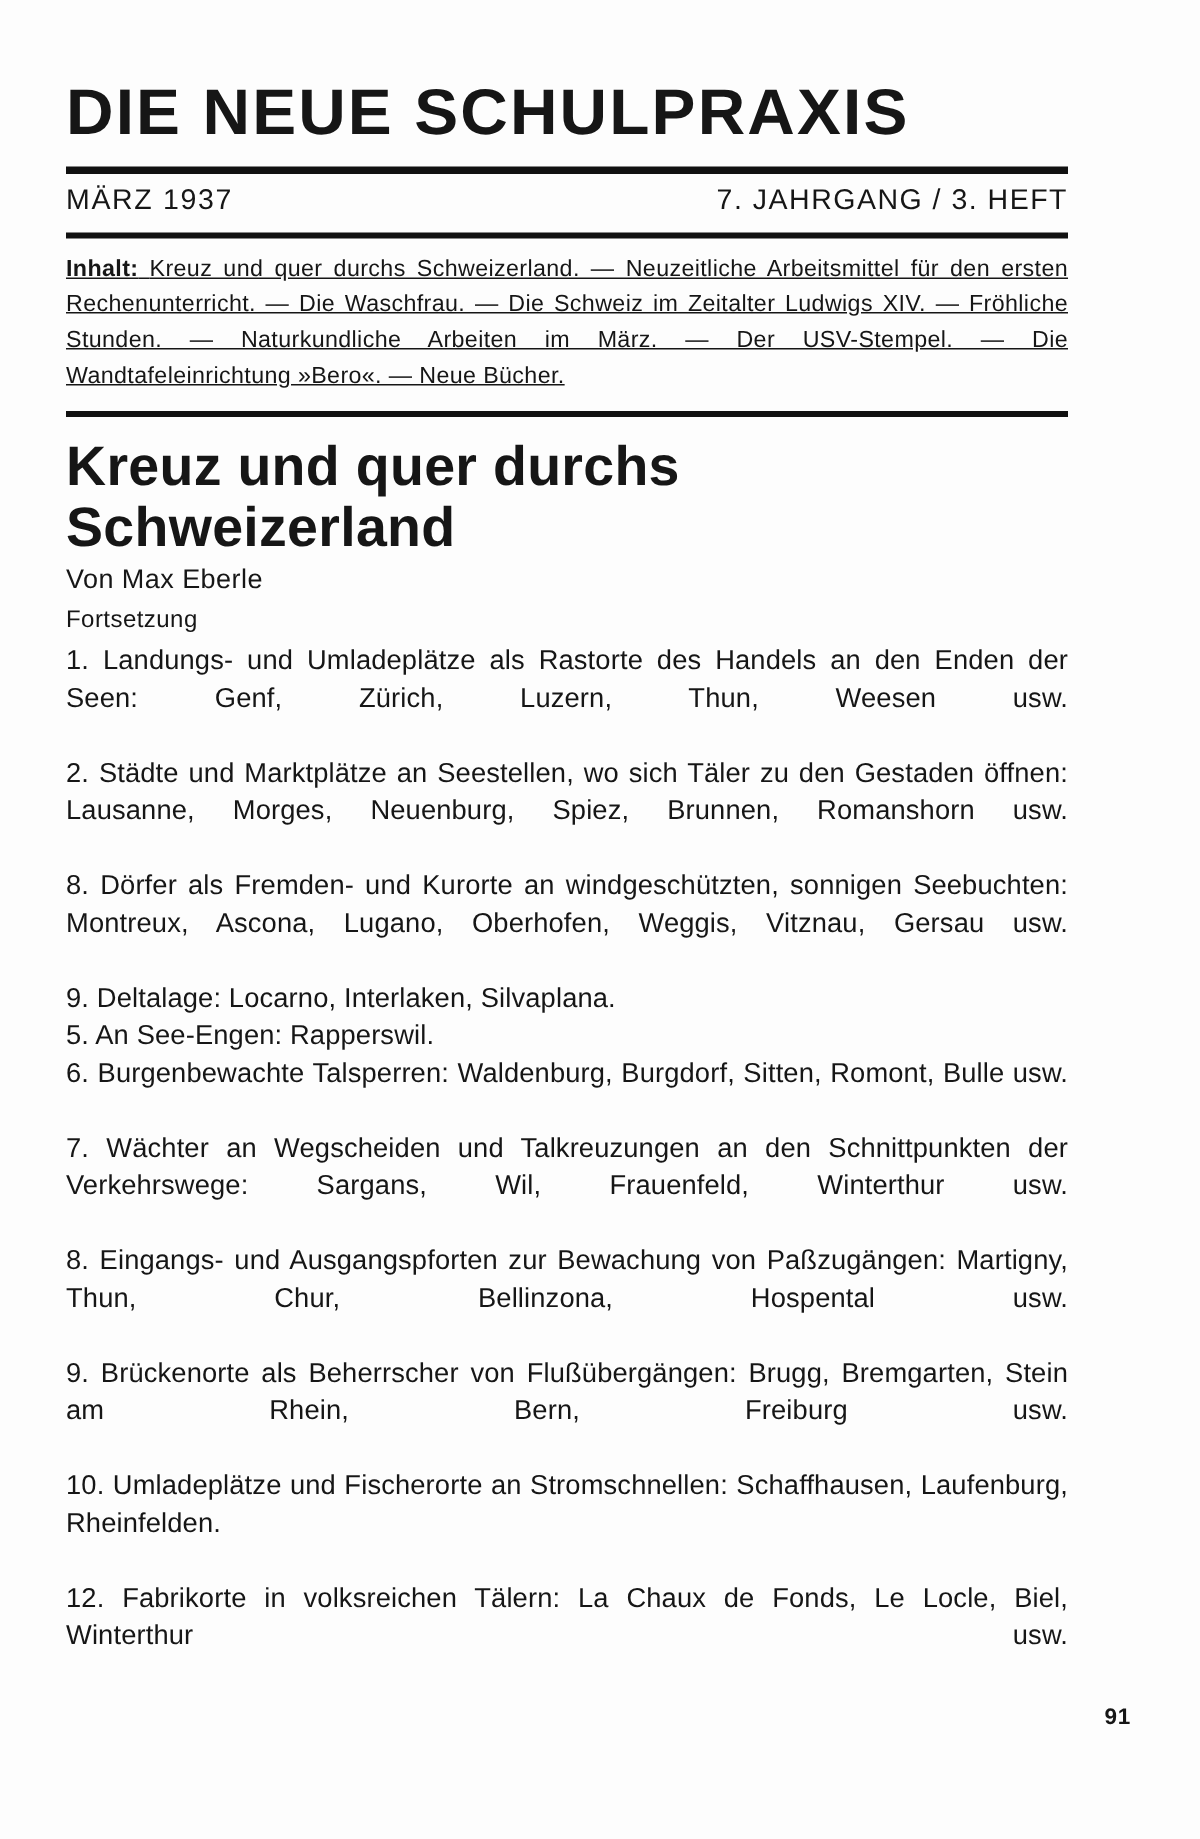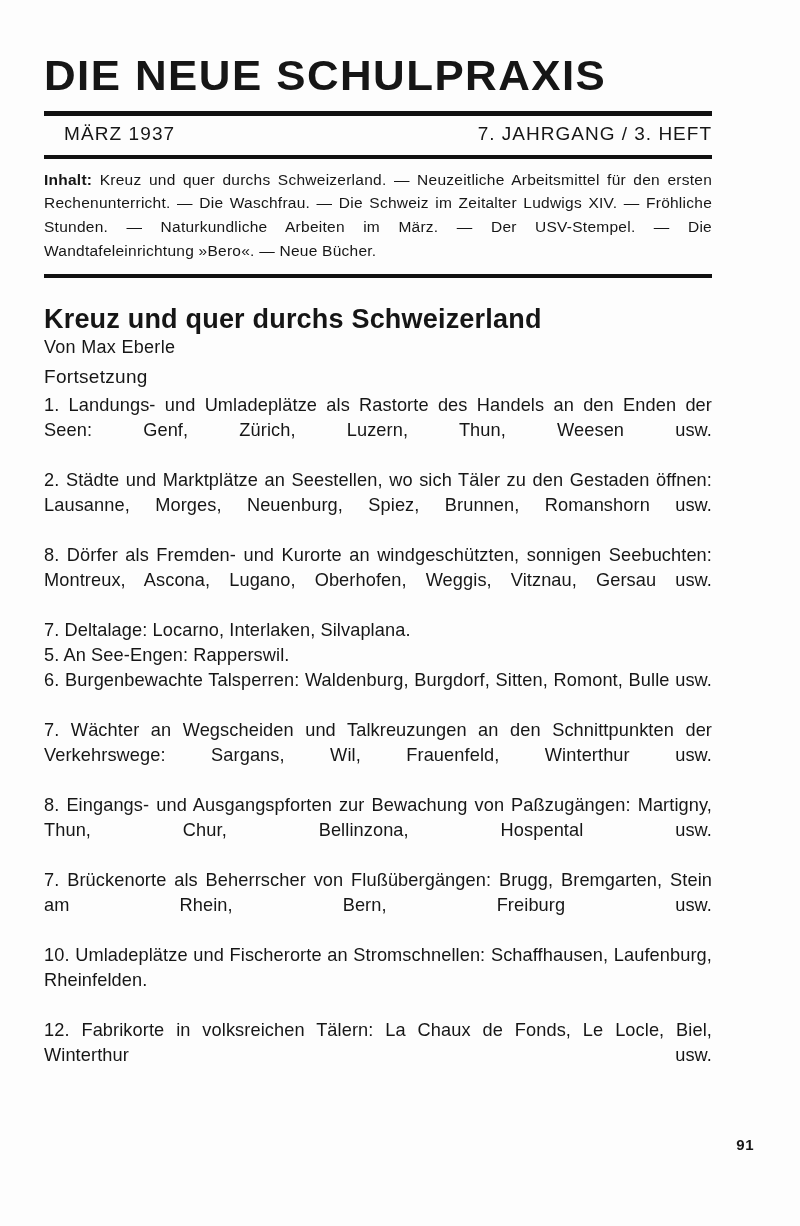--- a/index.html
+++ b/index.html
@@ -50,38 +50,38 @@
   .rule-bot { margin-top: 7px; }
 
   
   .issueline {
     display: flex;
     justify-content: space-between;
     align-items: baseline;
     font-size: 19px;
     letter-spacing: 1.1px;
     padding: 7px 0 2px 0;
-    margin-left: 20px;
   }
   .issueline .right { letter-spacing: 1.0px; }
 
   
   .inhalt {
     padding: 9px 0 5px 0;
     font-size: 15.5px;
     line-height: 1.52;
     text-align: justify;
     letter-spacing: 0.25px;
+    text-decoration: underline;
   }
   .inhalt b { font-weight: 700; }
 
   
   .article-title {
-    margin-top: 26px;
-    font-size: 27px;
+    margin-top: 12px;
+    font-size: 37px;
     font-weight: 700;
     letter-spacing: 0.2px;
     line-height: 1.12;
   }
   .byline {
     font-size: 18px;
     letter-spacing: 0.3px;
     margin-top: 3px;
     line-height: 1.2;
   }
@@ -90,21 +90,21 @@
     justify-content: space-between;
     align-items: baseline;
     margin-top: 7px;
   }
   .subhead {
     font-size: 22.5px;
     font-weight: 700;
     letter-spacing: 0.2px;
   }
   .contin {
-    font-size: 19px;
+    font-size: 16px;
     letter-spacing: 0.3px;
   }
 
   
   .body-text {
     margin-top: 5px;
     font-size: 18.2px;
     line-height: 1.375;
     letter-spacing: 0.1px;
   }
@@ -166,26 +166,26 @@
 
     <div class="subhead-row">
       <div class="contin">Fortsetzung</div>
     </div>
 
     <div class="body-text">
       <div>
         <p class="item">1. Landungs- und Umladeplätze als Rastorte des Handels an den Enden der Seen: Genf, Zürich, Luzern, Thun, Weesen usw.</p>
         <p class="item">2. Städte und Marktplätze an Seestellen, wo sich Täler zu den Gestaden öffnen: Lausanne, Morges, Neuenburg, Spiez, Brunnen, Romanshorn usw.</p>
         <p class="item">8. Dörfer als Fremden- und Kurorte an windgeschützten, sonnigen Seebuchten: Montreux, Ascona, Lugano, Oberhofen, Weggis, Vitznau, Gersau usw.</p>
-        <p class="item noj">7. Deltalage: Locarno, Interlaken, Silvaplana.</p>
+        <p class="item noj">9. Deltalage: Locarno, Interlaken, Silvaplana.</p>
         <p class="item noj">5. An See-Engen: Rapperswil.</p>
         <p class="item">6. Burgenbewachte Talsperren: Waldenburg, Burgdorf, Sitten, Romont, Bulle usw.</p>
         <p class="item">7. Wächter an Wegscheiden und Talkreuzungen an den Schnittpunkten der Verkehrswege: Sargans, Wil, Frauenfeld, Winterthur usw.</p>
         <p class="item">8. Eingangs- und Ausgangspforten zur Bewachung von Paßzugängen: Martigny, Thun, Chur, Bellinzona, Hospental usw.</p>
-        <p class="item">7. Brückenorte als Beherrscher von Flußübergängen: Brugg, Bremgarten, Stein am Rhein, Bern, Freiburg usw.</p>
+        <p class="item">9. Brückenorte als Beherrscher von Flußübergängen: Brugg, Bremgarten, Stein am Rhein, Bern, Freiburg usw.</p>
         <p class="item">10. Umladeplätze und Fischerorte an Stromschnellen: Schaffhausen, Laufenburg, Rheinfelden.</p>
         <p class="item">12. Fabrikorte in volksreichen Tälern: La Chaux de Fonds, Le Locle, Biel, Winterthur usw.</p>
 
       </div>
     </div>
 
   </div>
 
   <div class="folio">91</div>
 </div>

